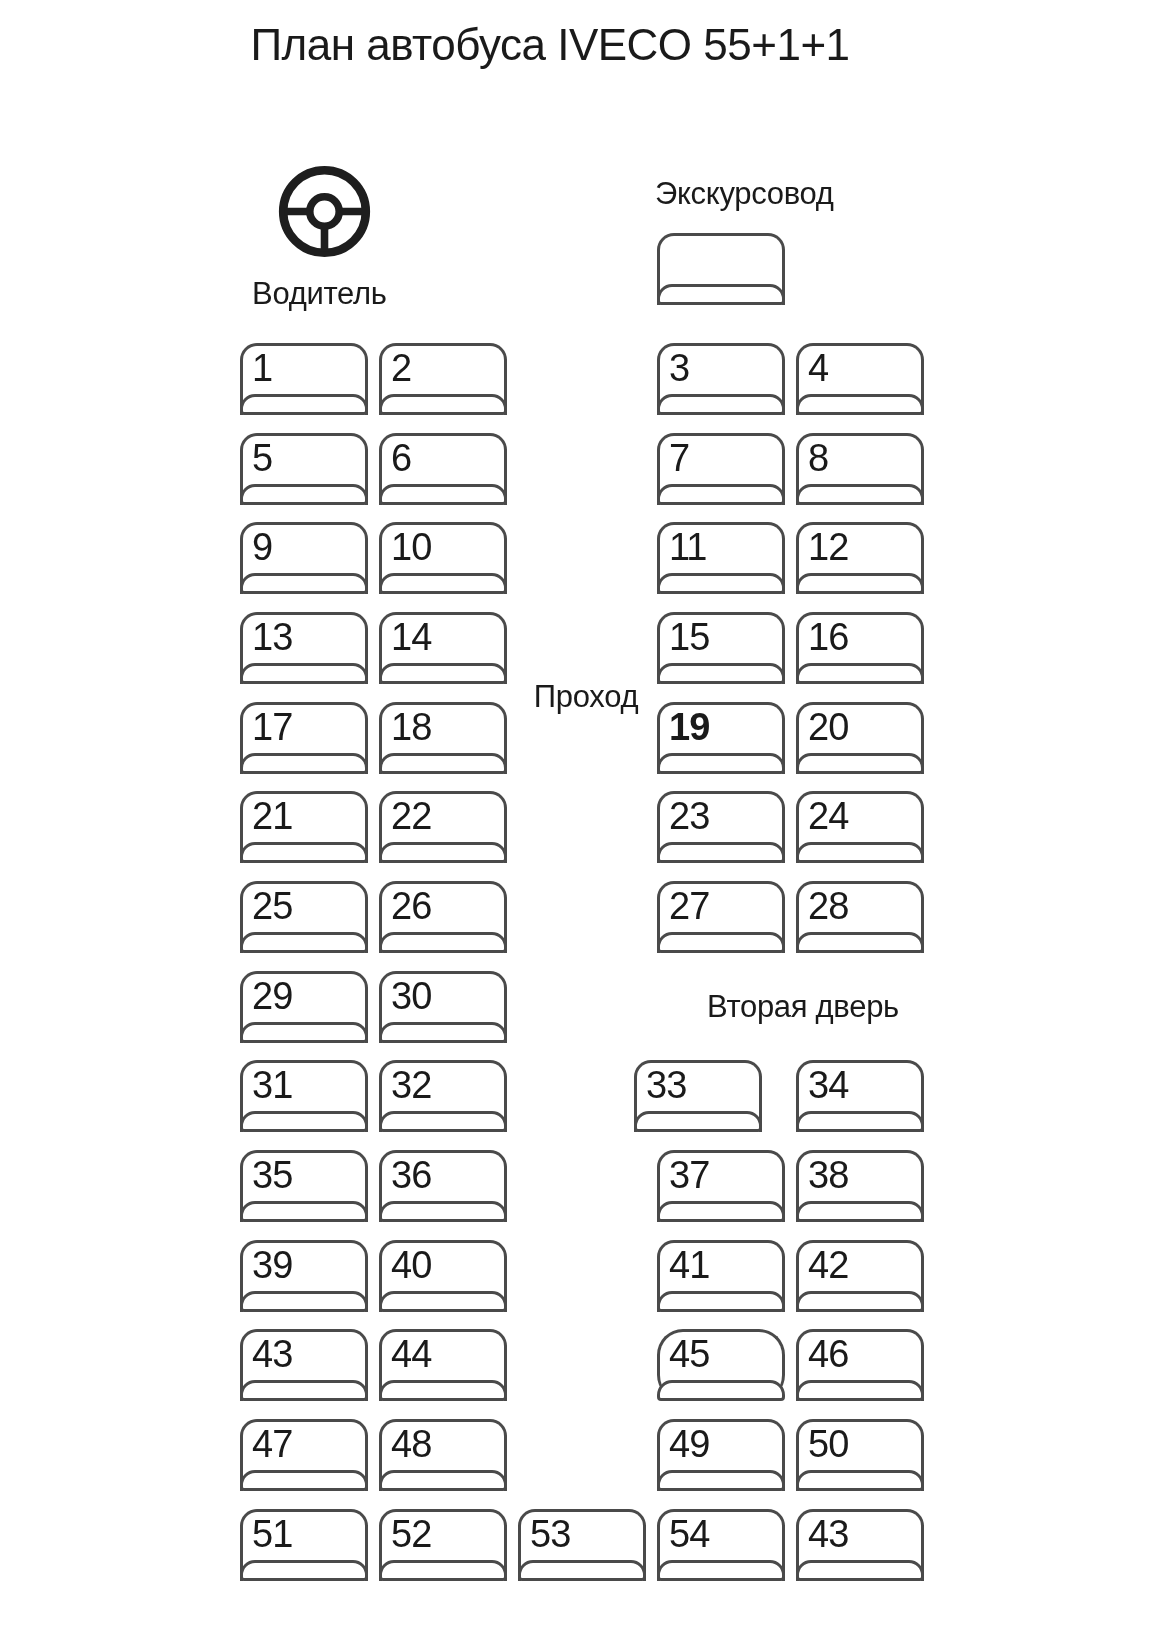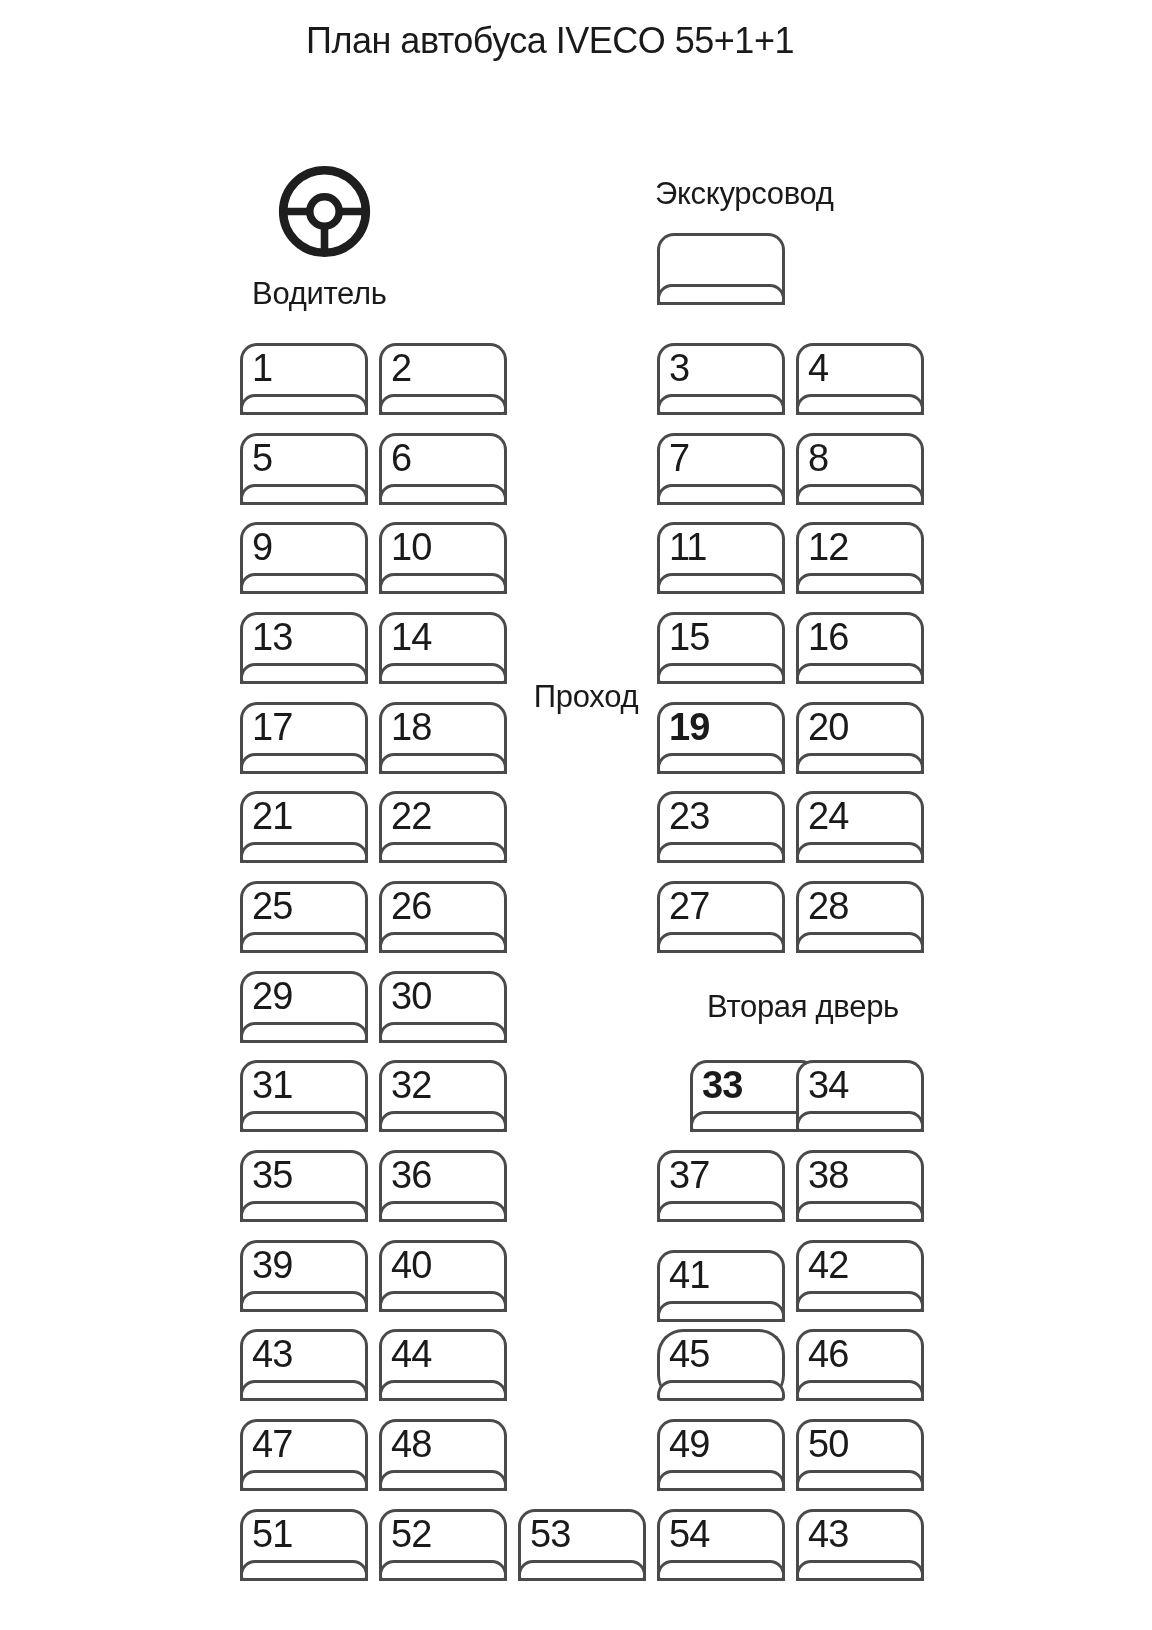--- a/index.html
+++ b/index.html
@@ -21,21 +21,21 @@
     white-space: nowrap;
     font-size: 31px;
     letter-spacing: -0.3px;
     color: var(--text, #1a1a1a);
   }
   .title {
     position: absolute;
     top: 20px;
     left: 550px;
     transform: translateX(-50%);
-    font-size: 36px;
+    font-size: 44px;
     letter-spacing: -0.5px;
     white-space: nowrap;
   }
   .driver-label { left: 252px; top: 276px; }
   .guide-label  { left: 655px; top: 176px; }
   .aisle-label  { left: 586px; top: 679px; transform: translateX(-50%); }
   .door-label   { left: 803px; top: 989px; transform: translateX(-50%); }
 
   .wheel {
     position: absolute;
@@ -225,21 +225,21 @@
         <span class="cushion"></span>
       </div>
       <div class="seat" style="left: 240px; top: 1060px;">
         <span class="num">31</span>
         <span class="cushion"></span>
       </div>
       <div class="seat" style="left: 379px; top: 1060px;">
         <span class="num">32</span>
         <span class="cushion"></span>
       </div>
-      <div class="seat" style="left: 690px; top: 1060px; font-weight: bold;">
+      <div class="seat" style="left: 634px; top: 1060px;">
         <span class="num">33</span>
         <span class="cushion"></span>
       </div>
       <div class="seat" style="left: 796px; top: 1060px;">
         <span class="num">34</span>
         <span class="cushion"></span>
       </div>
       <div class="seat" style="left: 240px; top: 1150px;">
         <span class="num">35</span>
         <span class="cushion"></span>
@@ -257,21 +257,21 @@
         <span class="cushion"></span>
       </div>
       <div class="seat" style="left: 240px; top: 1240px;">
         <span class="num">39</span>
         <span class="cushion"></span>
       </div>
       <div class="seat" style="left: 379px; top: 1240px;">
         <span class="num">40</span>
         <span class="cushion"></span>
       </div>
-      <div class="seat" style="left: 657px; top: 1240px; margin-top: 10px;">
+      <div class="seat" style="left: 657px; top: 1240px;">
         <span class="num">41</span>
         <span class="cushion"></span>
       </div>
       <div class="seat" style="left: 796px; top: 1240px;">
         <span class="num">42</span>
         <span class="cushion"></span>
       </div>
       <div class="seat" style="left: 240px; top: 1329px;">
         <span class="num">43</span>
         <span class="cushion"></span>

